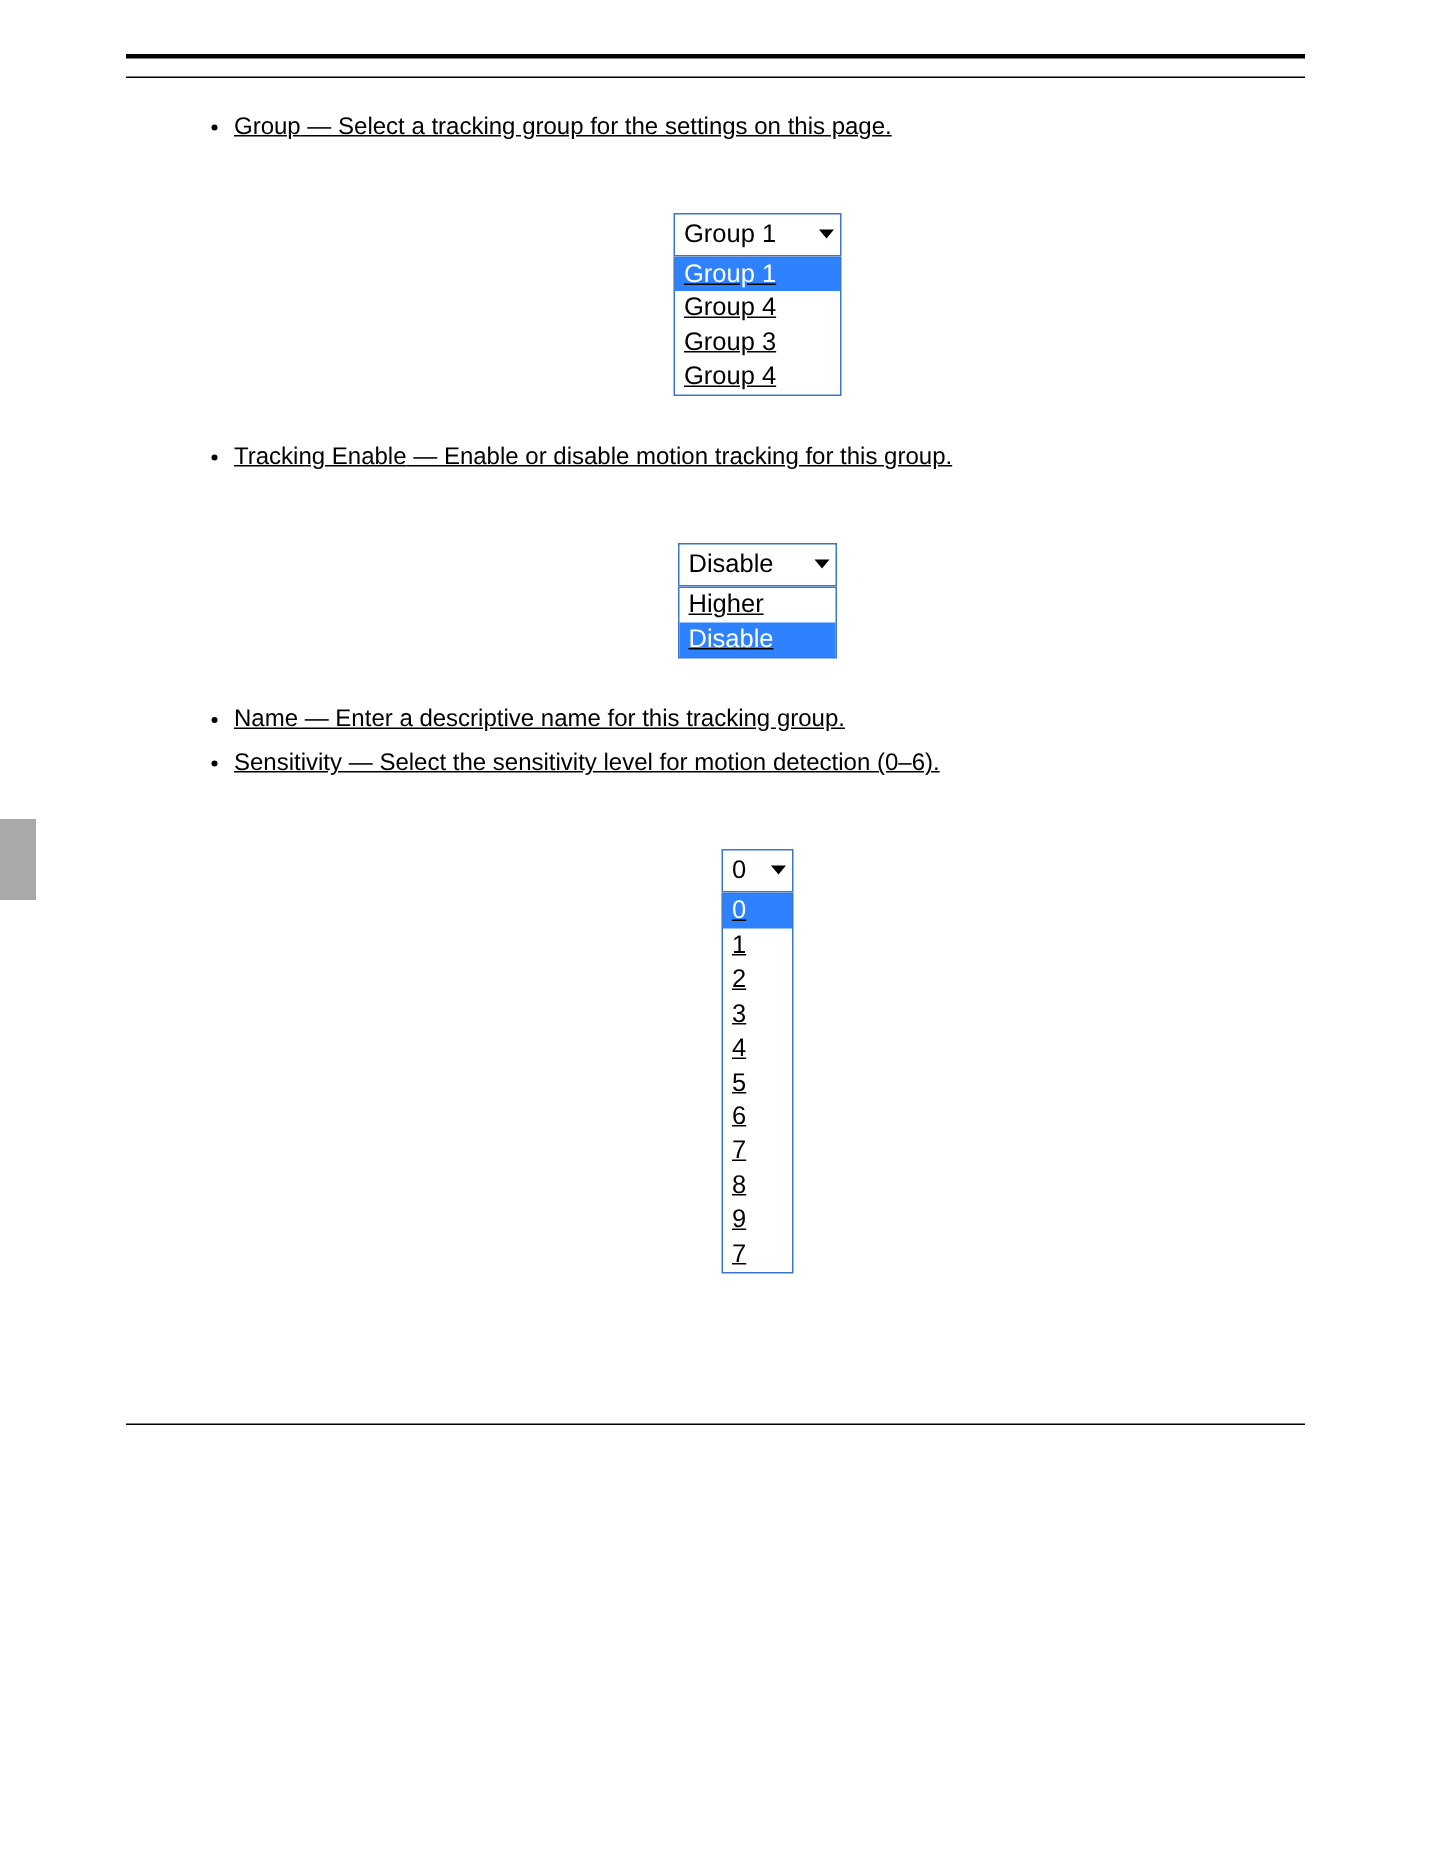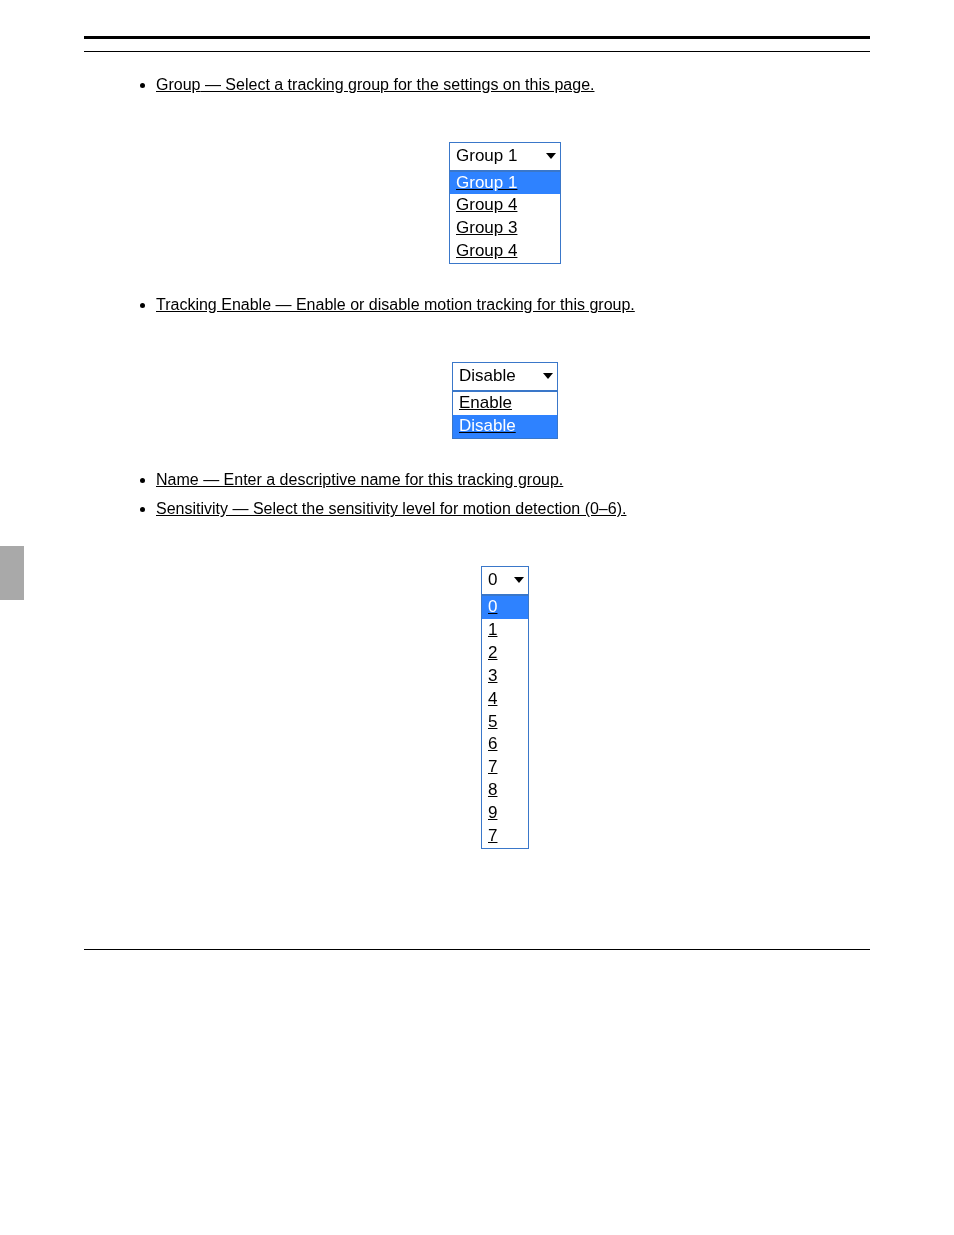--- a/index.html
+++ b/index.html
@@ -52,21 +52,21 @@
 
       <li>
         <span>Tracking Enable</span><span> — Enable or disable motion tracking for this group.</span>
         <div class="dd-figure">
           <div class="dd">
             <div class="dd-sel" style="min-width:78px;">
               <span>Disable</span>
               <span class="caret"></span>
             </div>
             <div class="dd-list" style="min-width:96px;">
-                <div class="opt">Enable</div>
+                <div class="opt">Higher</div>
                 <div class="opt hl">Disable</div>
               </div>
           </div>
         </div>
       </li>
 
       <li>
         <span>Name — Enter a descriptive name for this tracking group.</span>
       </li>
 

